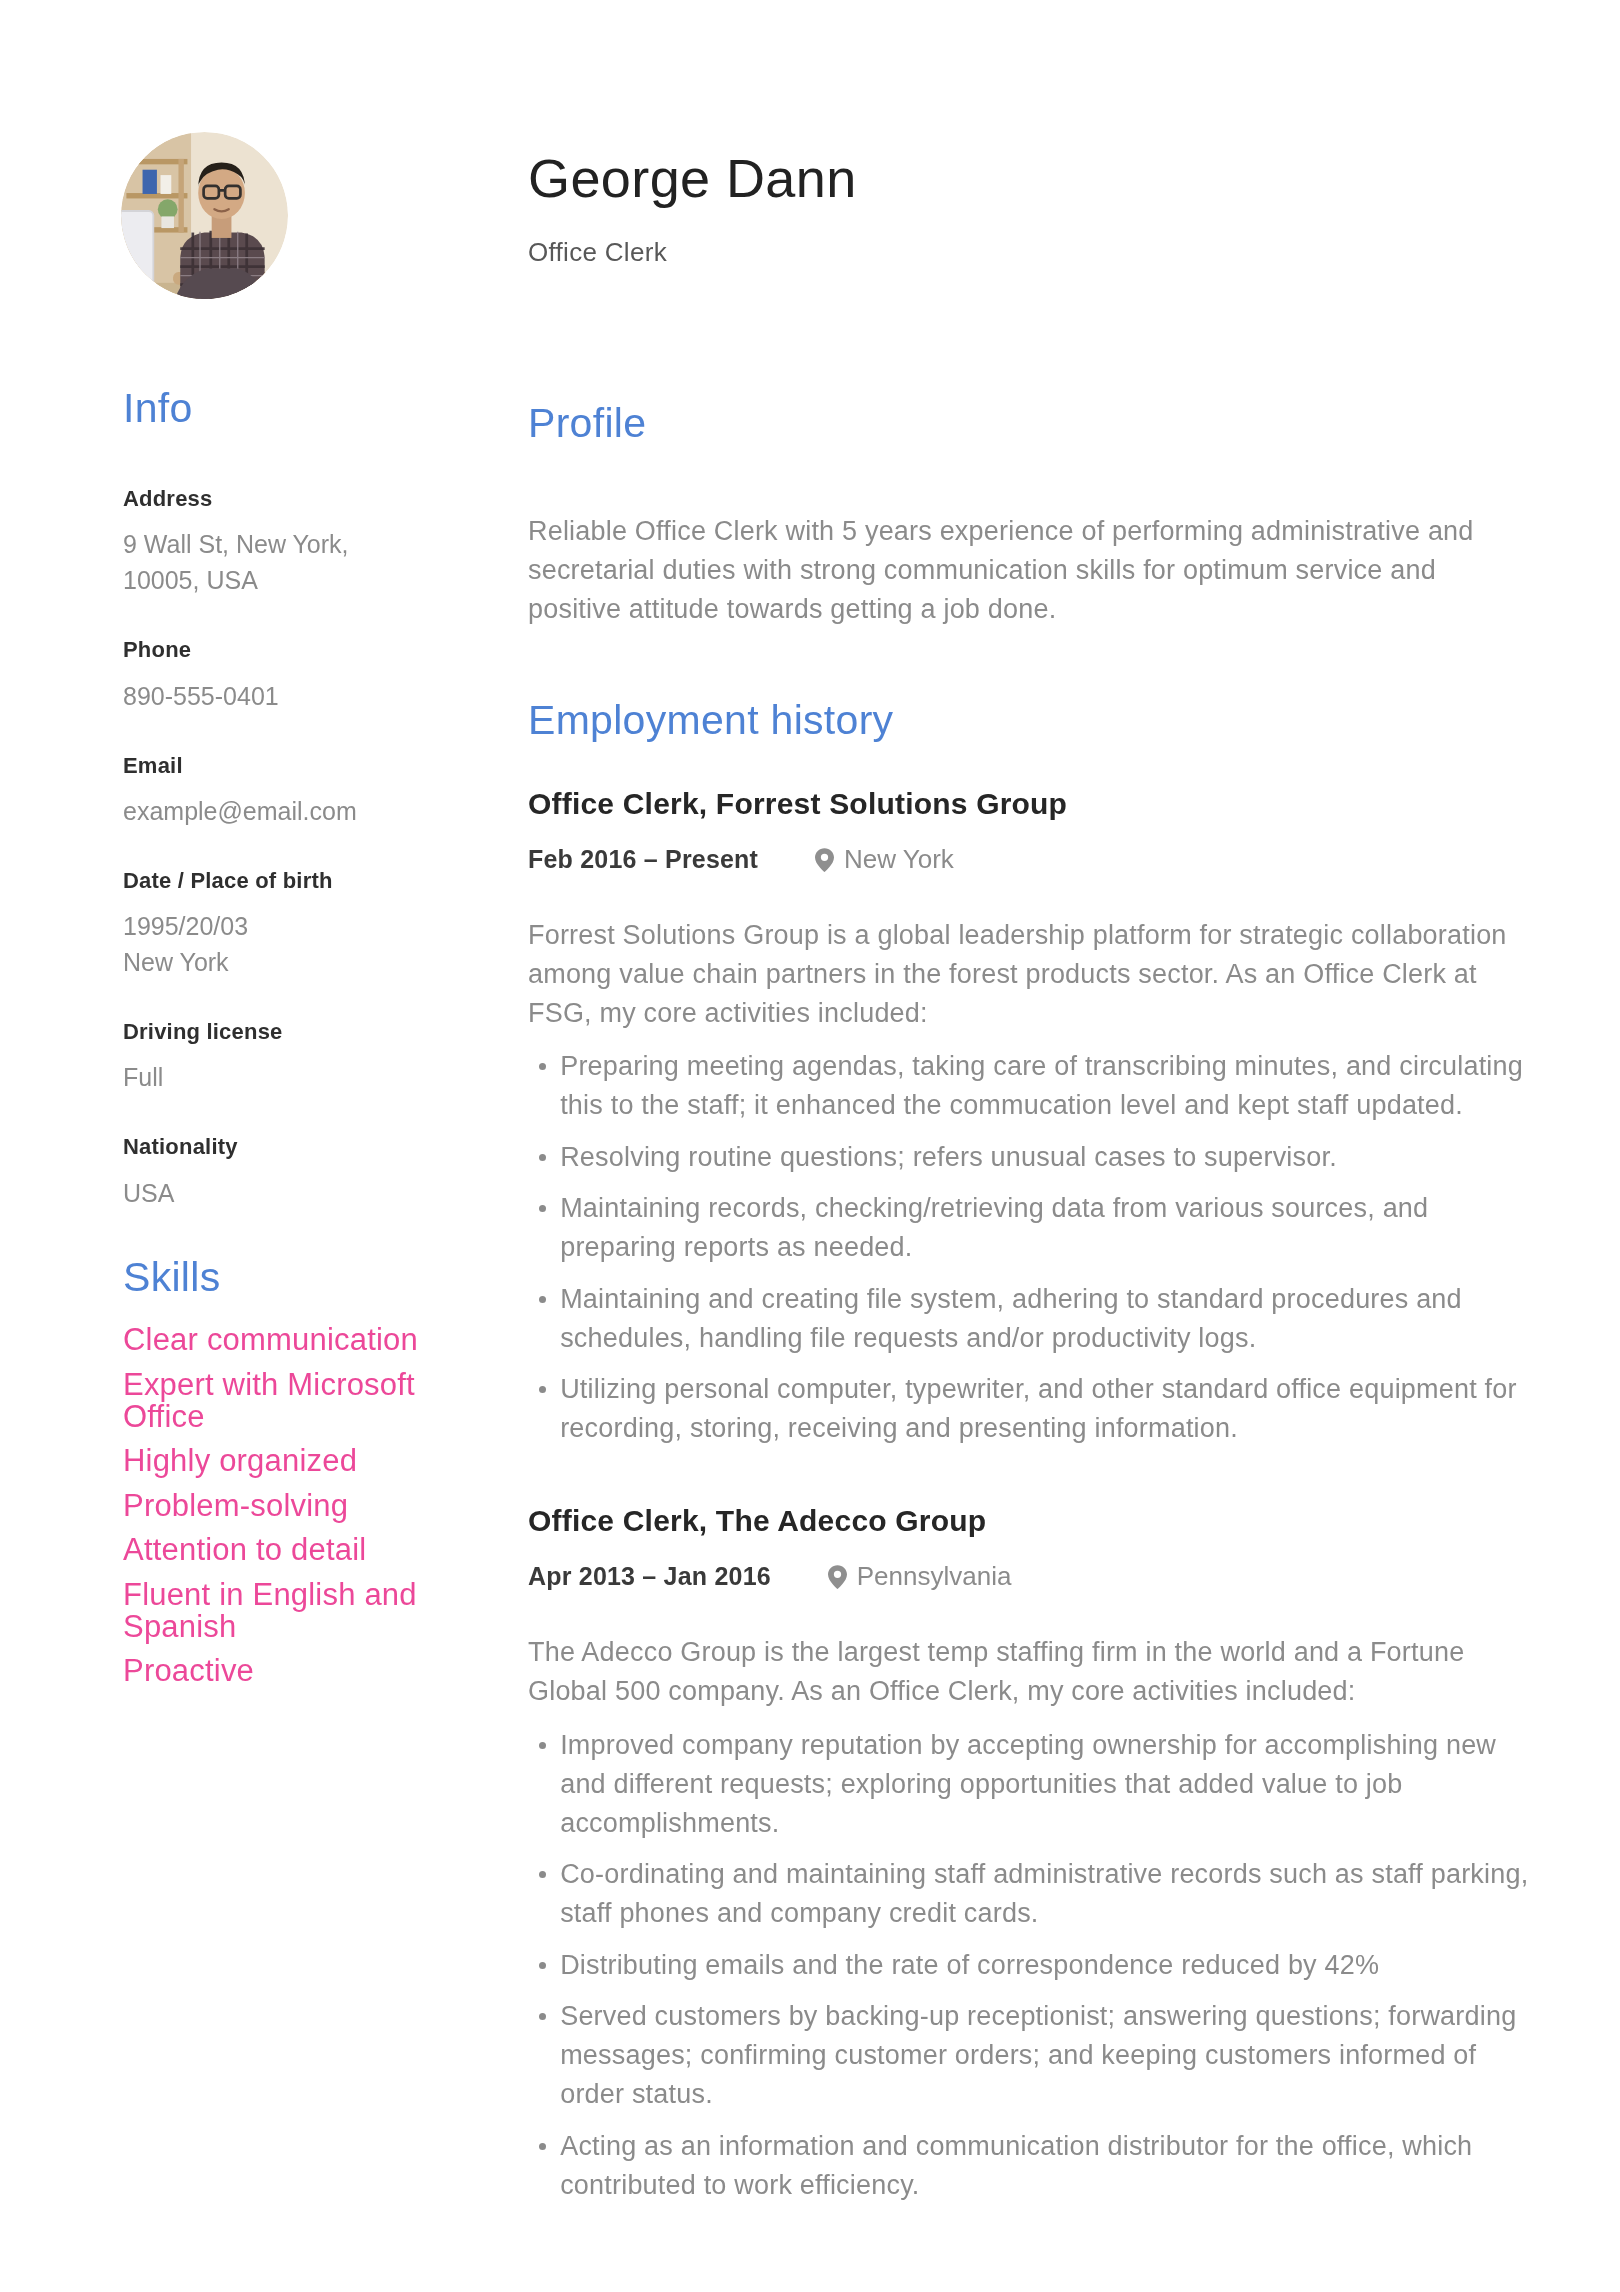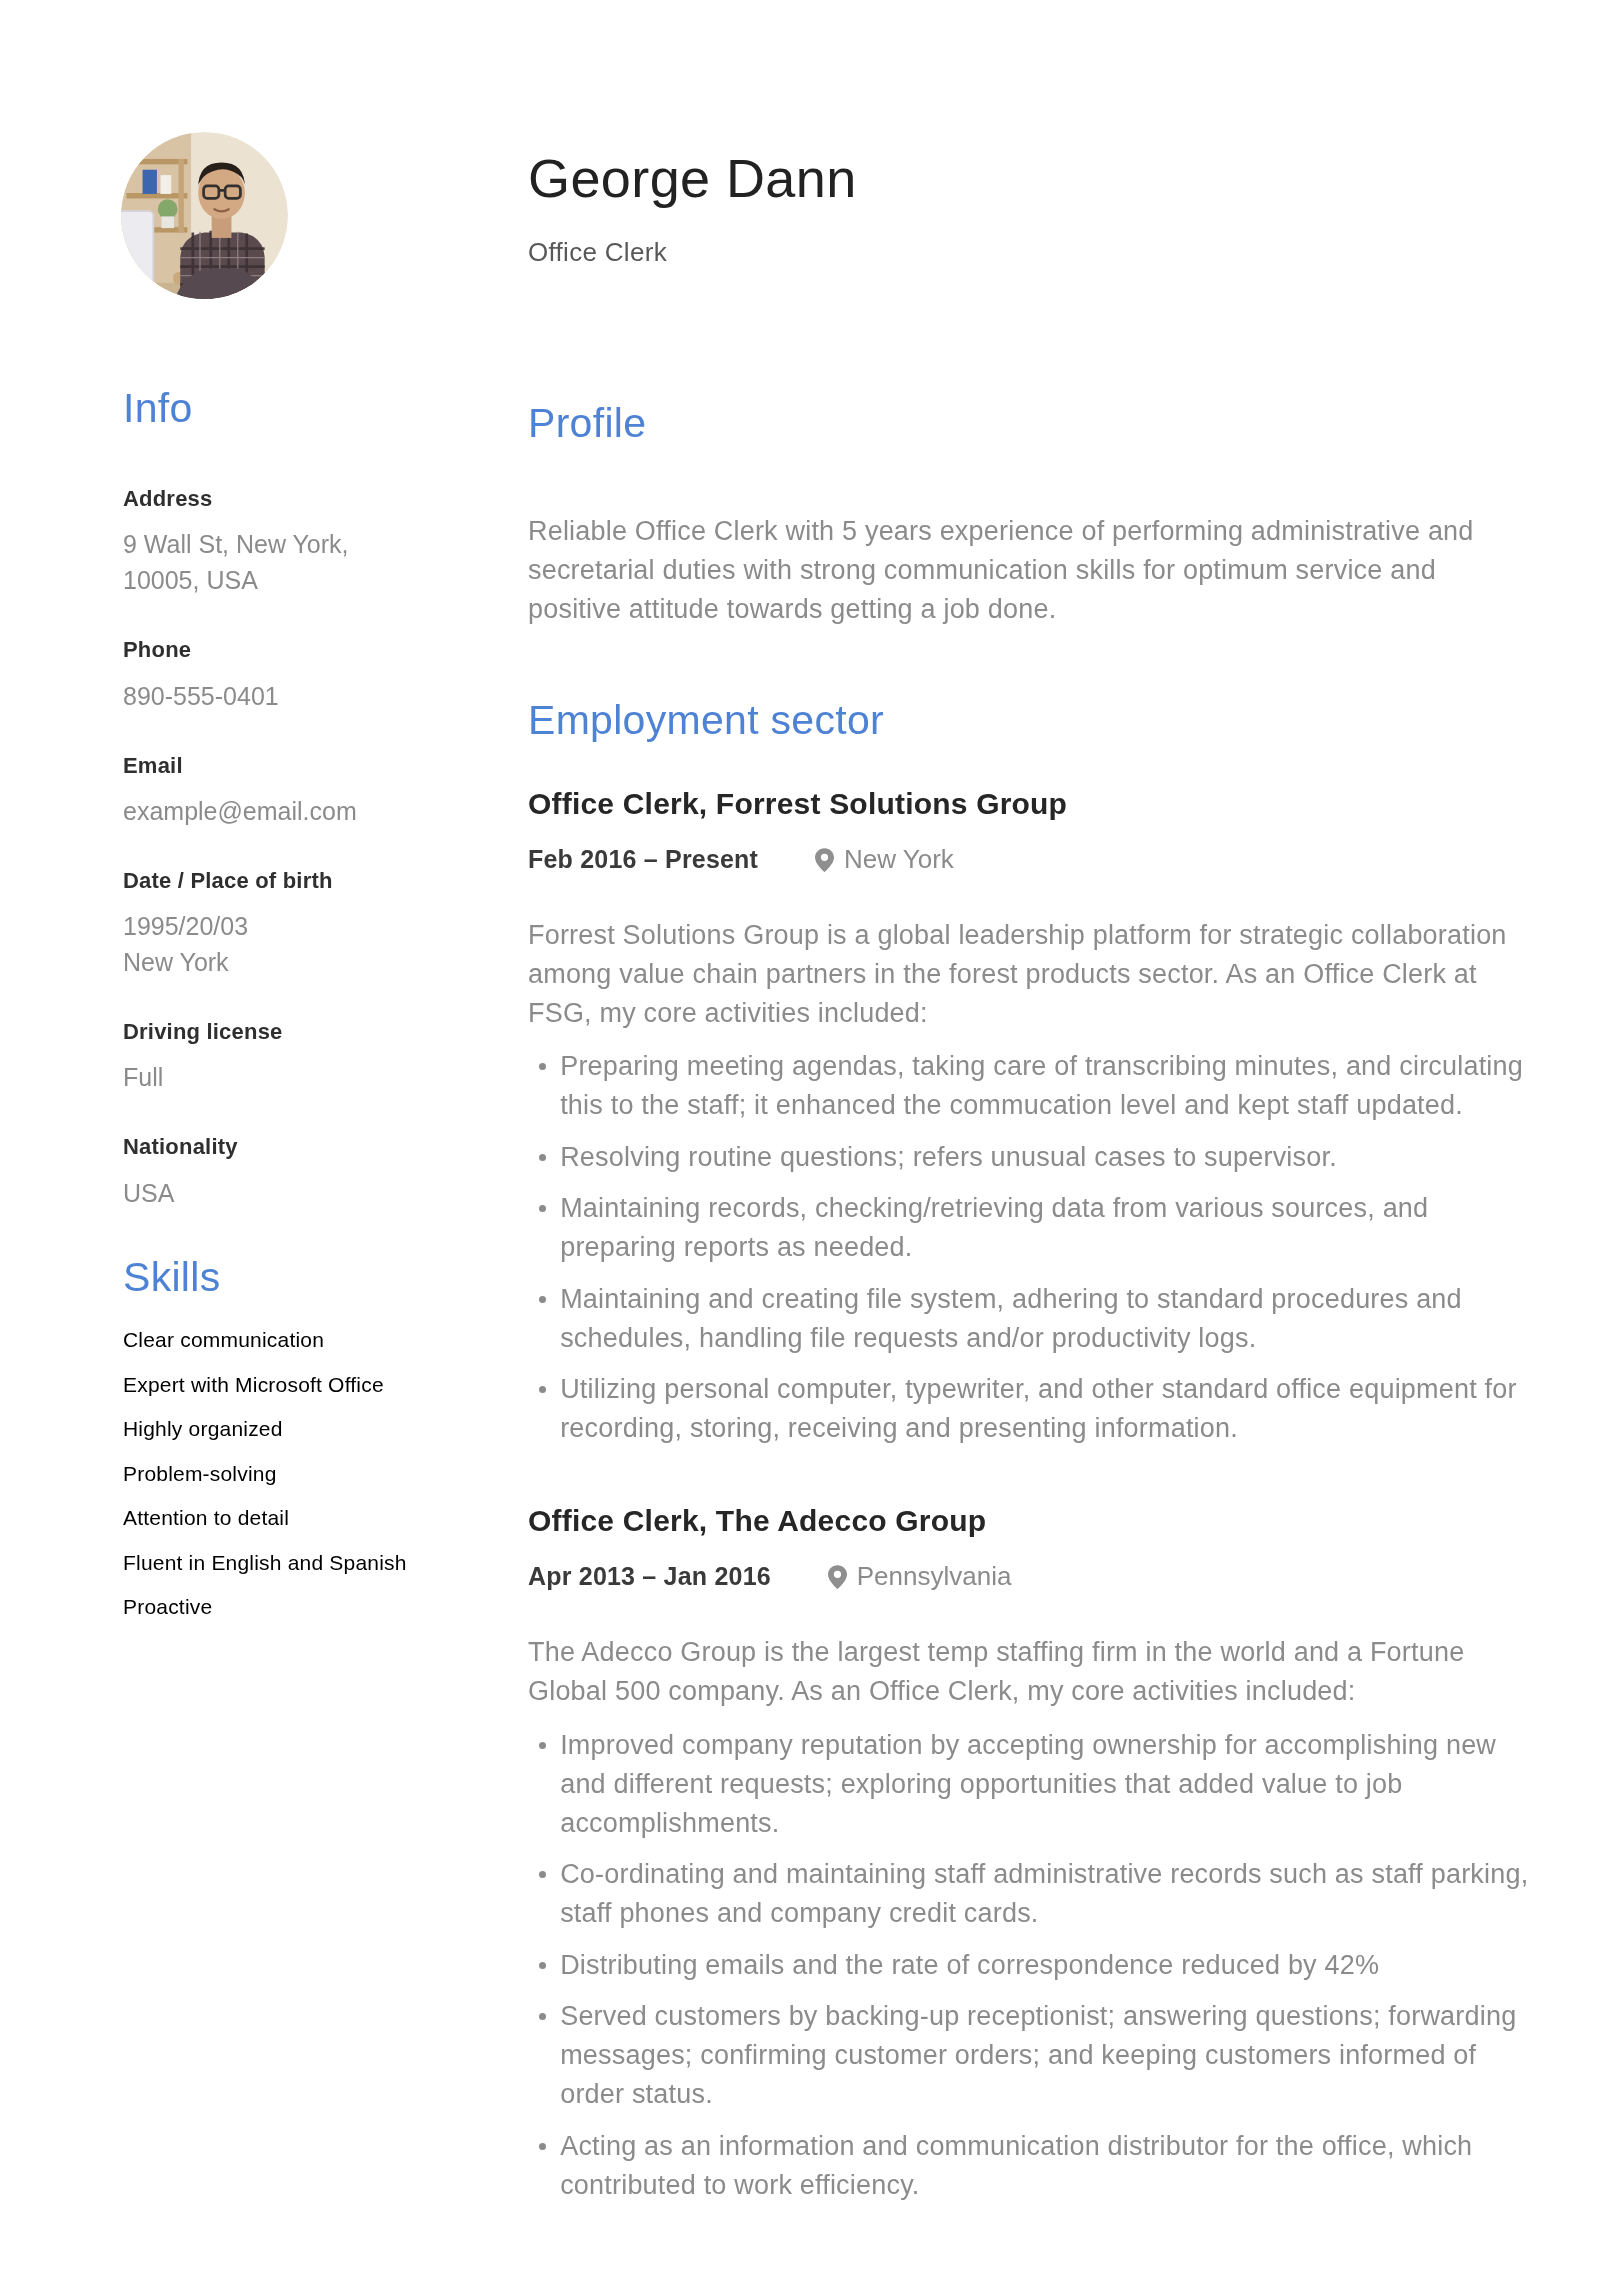--- a/index.html
+++ b/index.html
@@ -45,21 +45,21 @@
     margin-bottom:14.3px; letter-spacing:0.2px;
   }
   .info-value {
     font-size:25px; color:#8b8b8b; line-height:36px;
   }
 
   
   .skills-heading { margin-top:41px; }
   .col-left h2.sec.skills-heading { margin-bottom:21.5px; }
   .skill-item {
-    font-size:21px; color:#000000; line-height:32px;
+    font-size:31px; color:#ec4899; line-height:32px;
     margin-bottom:12.5px; overflow-wrap:anywhere; word-break:break-all;
     letter-spacing:0.2px;
   }
 
   
   .para {
     font-size:27px; color:#8b8b8b; line-height:39px; letter-spacing:0.2px;
   }
   h2.sec.profile-heading { margin-bottom:63px; }
   h2.sec.employment-heading { margin-top:66px; margin-bottom:41px; }
@@ -199,21 +199,21 @@
     <div class="skill-item">Problem-solving</div>
     <div class="skill-item">Attention to detail</div>
     <div class="skill-item">Fluent in English and Spanish</div>
     <div class="skill-item">Proactive</div>
   </div>
 
   <div class="col-right">
     <h2 class="sec profile-heading">Profile</h2>
     <p class="para">Reliable Office Clerk with 5 years experience of performing administrative and secretarial duties with strong communication skills for optimum service and positive attitude towards getting a job done.</p>
 
-    <h2 class="sec employment-heading">Employment sector</h2>
+    <h2 class="sec employment-heading">Employment history</h2>
 
     <div class="job">
       <div class="job-title">Office Clerk, Forrest Solutions Group</div>
       <div class="job-meta">
         <span class="job-dates">Feb 2016 – Present</span>
         <span class="job-loc-wrap">
           <svg class="pin-icon" viewBox="0 0 24 30">
             <path fill="#8f8f8f" d="M12 0C5.4 0 0 5.2 0 11.7 0 20.4 12 30 12 30s12-9.6 12-18.3C24 5.2 18.6 0 12 0zm0 16.2a4.6 4.6 0 1 1 0-9.2 4.6 4.6 0 0 1 0 9.2z"></path>
           </svg>
           <span class="job-loc">New York</span>

